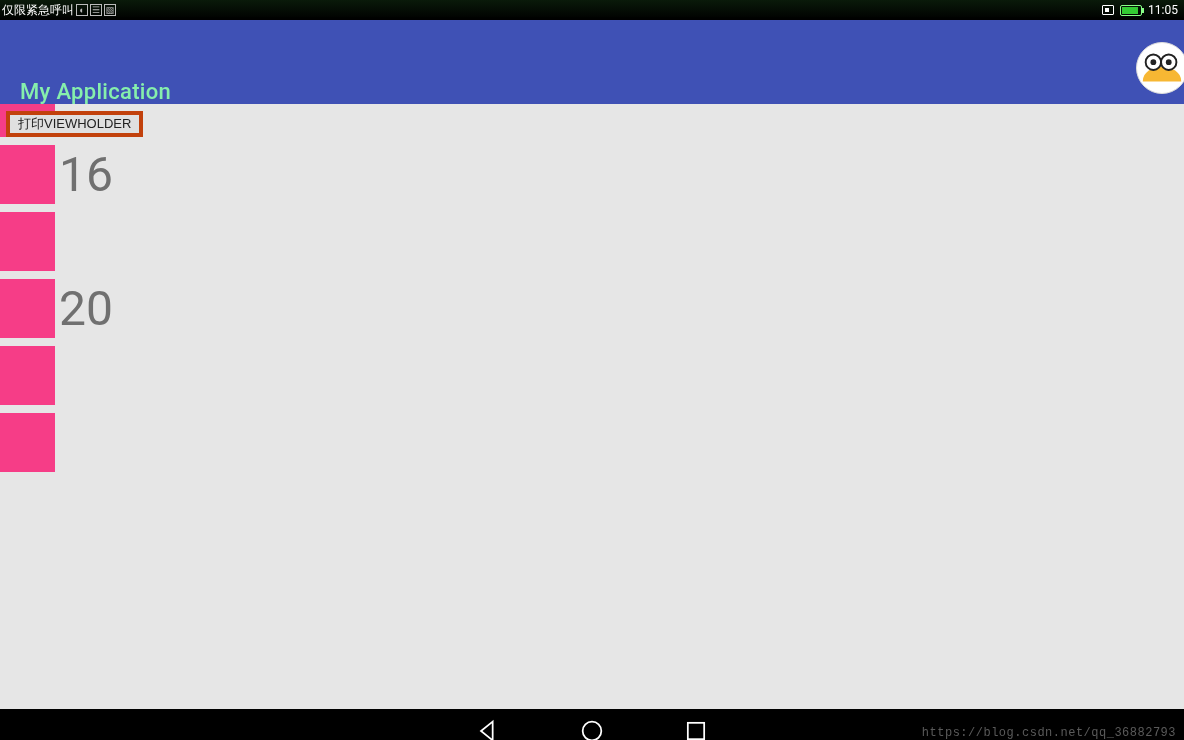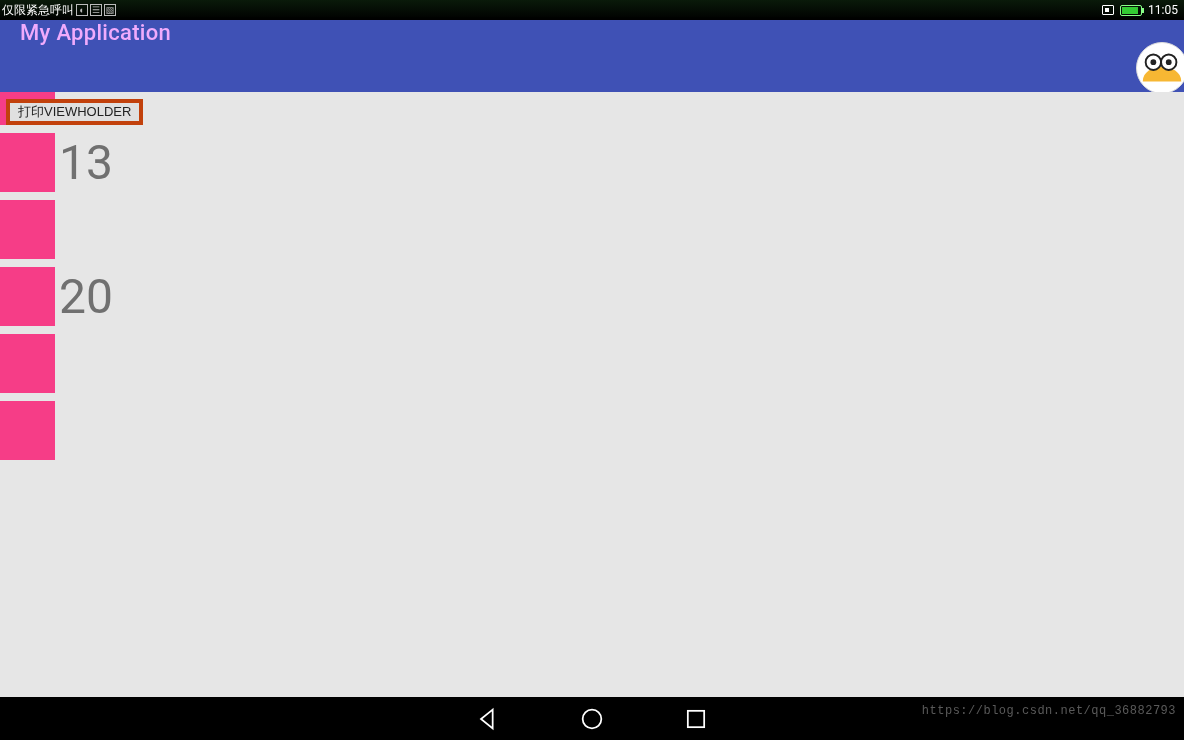--- a/index.html
+++ b/index.html
@@ -28,25 +28,25 @@
   .battery::after { content:""; position:absolute; right:-3px; top:2px; width:2px; height:5px; background:#8f8; }
   .battery .fill { position:absolute; left:1px; top:1px; bottom:1px; width:80%; background:#3c3; }
   .sim-icon { width:12px; height:10px; border:1px solid #fff; border-radius:1px; position:relative; }
   .sim-icon::before { content:""; position:absolute; left:2px; top:2px; width:4px; height:4px; background:#fff; }
 
   
   .mini-box { width:12px; height:12px; border:1px solid #bbb; display:inline-flex; align-items:center; justify-content:center; font-size:9px; color:#bbb; }
 
   
   .action-bar {
-    height: 72px;
+    height: 84px;
     background: #3f51b5;
-    color: #f0abfc;
-    display: flex;
-    align-items: flex-start;
+    color: #86efac;
+    display: flex;
+    align-items: flex-end;
     padding: 0 20px;
     font-size: 22px;
     font-weight: 500;
     letter-spacing: 0.3px;
     position: relative;
     box-shadow: 0 2px 4px rgba(0,0,0,0.25);
   }
   .action-bar .avatar {
     position: absolute;
     right: -4px;
@@ -122,21 +122,21 @@
     justify-content: center;
     gap: 76px;
     position: relative;
   }
   .nav-btn { width: 28px; height: 28px; display:flex; align-items:center; justify-content:center; cursor:pointer; }
   .nav-btn svg { stroke:#fff; fill:none; stroke-width:2; }
 
   .watermark {
     position: absolute;
     right: 8px;
-    bottom: 22px;
+    bottom: 12px;
     color: #5a5a5a;
     font-size: 12px;
     font-family: "Courier New", monospace;
     letter-spacing: 0.5px;
     pointer-events: none;
   }
 </style>
 </head>
 <body>
 
@@ -171,21 +171,21 @@
 </div>
 
 <div class="content">
   <div class="list">
     <div class="list-inner" id="list-inner">
         <div class="row">
           <div class="swatch"></div>
         </div>
         <div class="row">
           <div class="swatch"></div>
-          <div class="num">13</div>
+          <div class="num">16</div>
         </div>
         <div class="row">
           <div class="swatch"></div>
         </div>
         <div class="row">
           <div class="swatch"></div>
           <div class="num">20</div>
         </div>
         <div class="row">
           <div class="swatch"></div>

